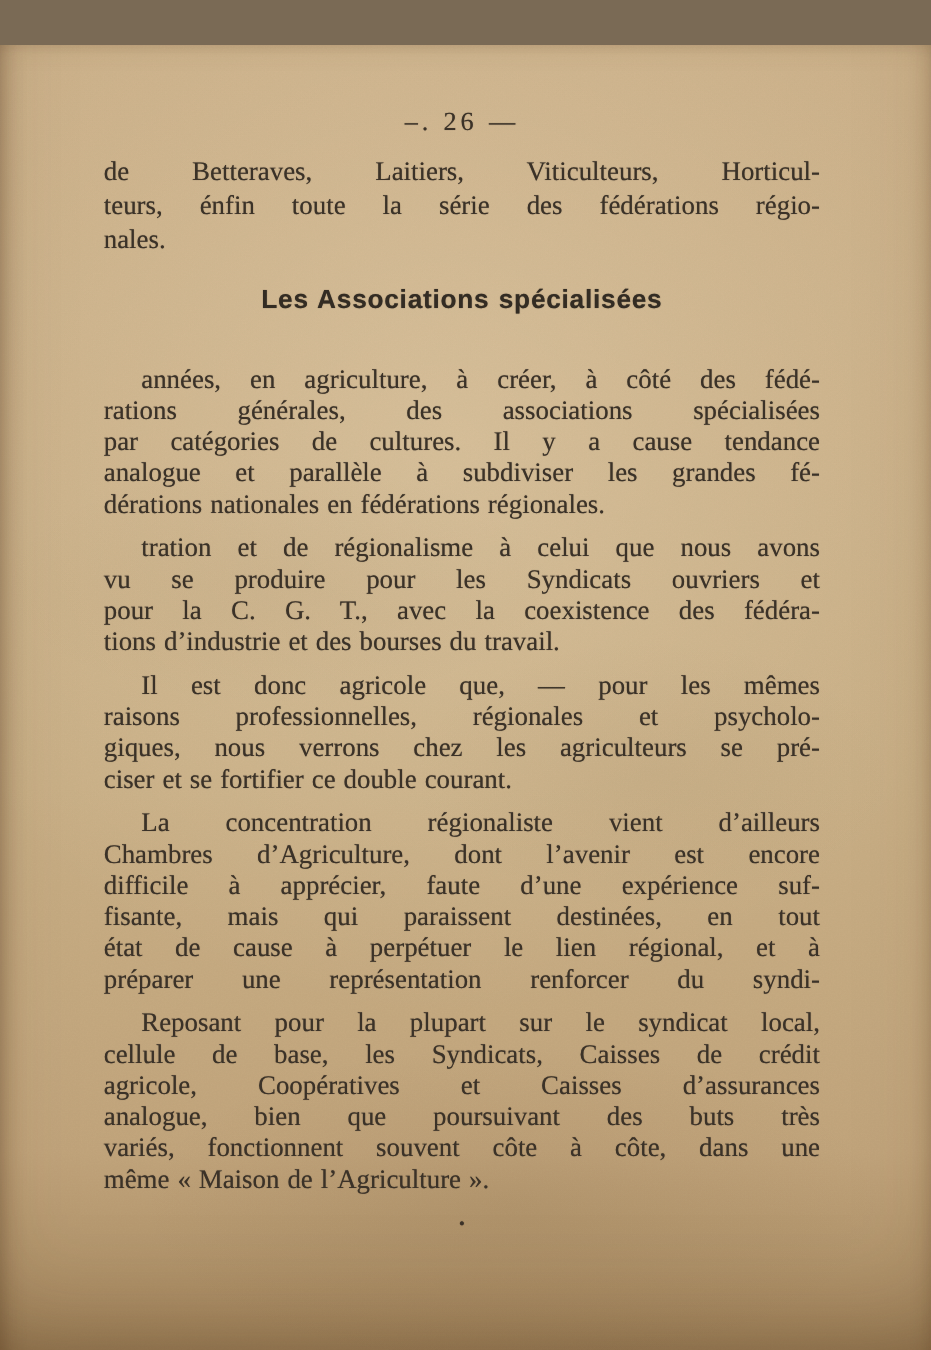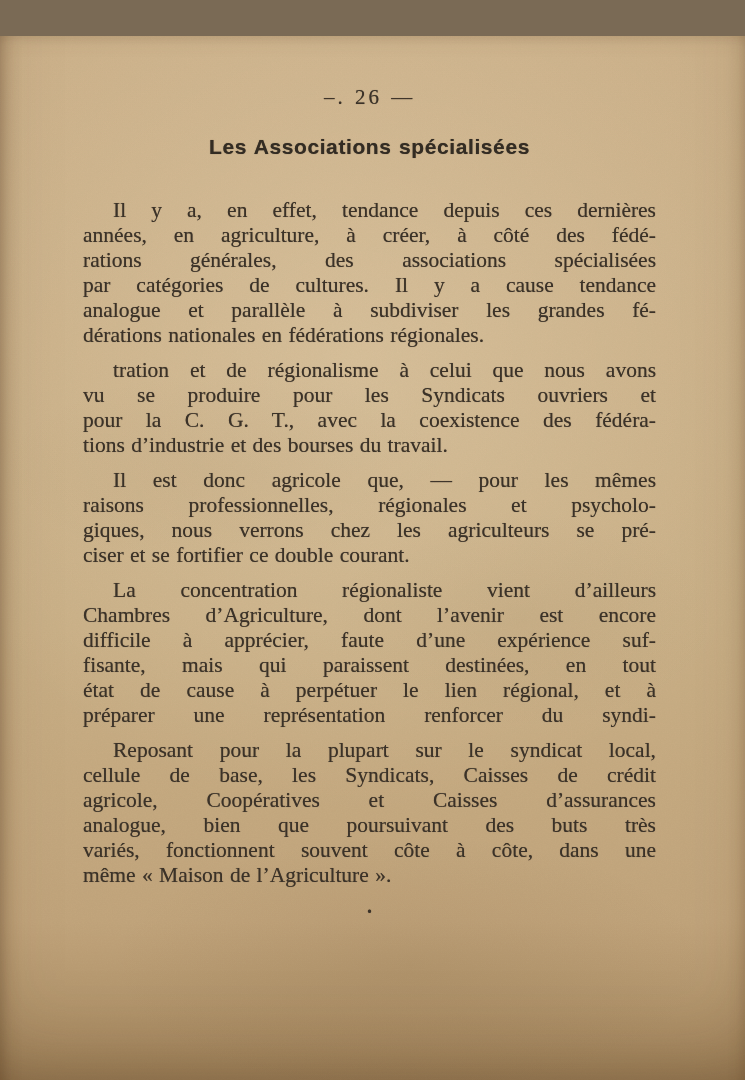--- a/index.html
+++ b/index.html
@@ -86,23 +86,27 @@
 </style>
 </head>
 <body>
 
 <div class="page">
 
   <div class="text-block">
     <div class="page-number">–. 26 —</div>
 
     <div>
+        <div class="para intro">
+          <div class="line">de Betteraves, Laitiers, Viticulteurs, Horticul-</div>
+          <div class="line">teurs, énfin toute la série des fédérations régio-</div>
+          <div class="line last">nales.</div>
+        </div>
         <div class="heading">Les Associations spécialisées</div>
         <div class="para indent">
-          <div class="line">Il y a, en effet, tendance depuis ces dernières</div>
           <div class="line">années, en agriculture, à créer, à côté des fédé-</div>
           <div class="line">rations générales, des associations spécialisées</div>
           <div class="line">par catégories de cultures. Il y a cause tendance</div>
           <div class="line">analogue et parallèle à subdiviser les grandes fé-</div>
           <div class="line last">dérations nationales en fédérations régionales.</div>
         </div>
         <div class="para indent">
           <div class="line">tration et de régionalisme à celui que nous avons</div>
           <div class="line">vu se produire pour les Syndicats ouvriers et</div>
           <div class="line">pour la C. G. T., avec la coexistence des fédéra-</div>

